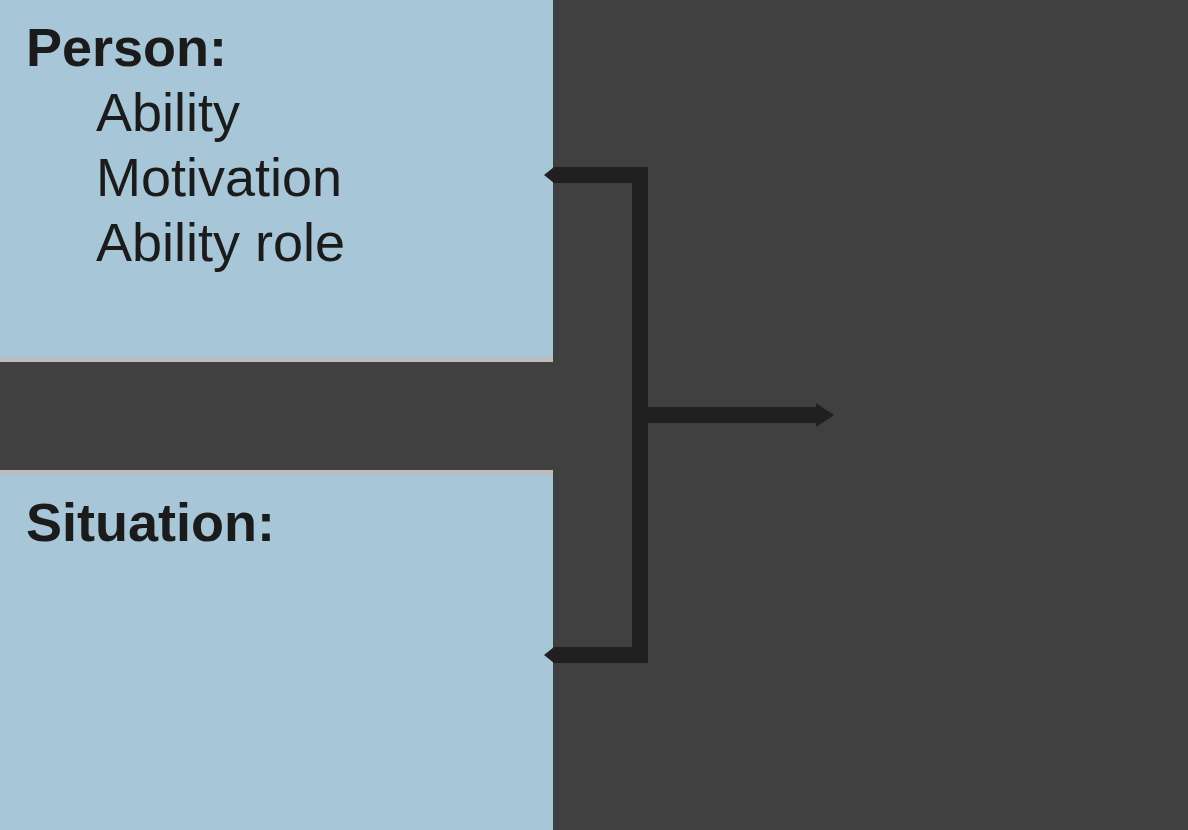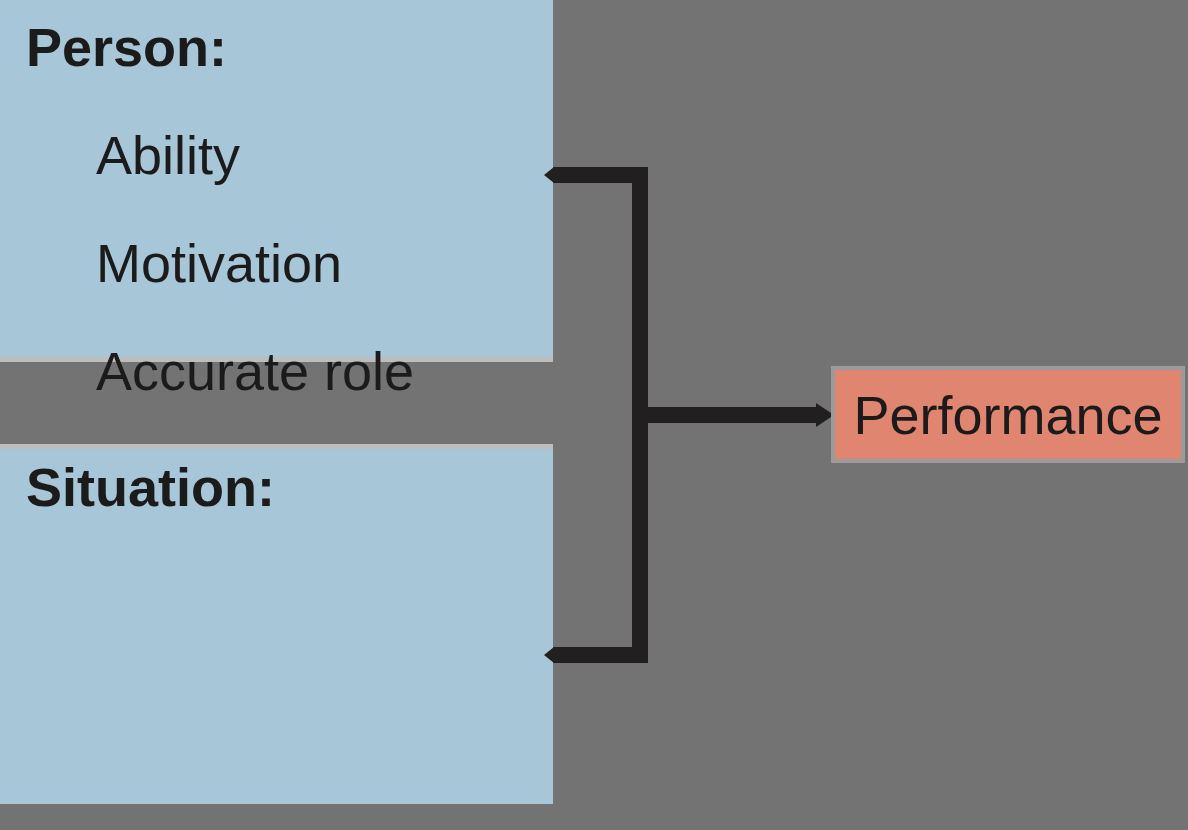--- a/index.html
+++ b/index.html
@@ -13,44 +13,44 @@
   * { margin: 0; padding: 0; box-sizing: border-box; }
   html, body { background: #ffffff; }
   body {
     width: 1188px; height: 830px;
     font-family: "Liberation Sans", "DejaVu Sans", sans-serif;
     color: var(--text-black);
   }
   .stage {
     position: relative;
     width: 1188px; height: 830px;
-    background: #737373;
+    background: #404040;
     overflow: hidden;
   }
   .bluebox {
     position: absolute;
     left: 0;
     width: 553px;
     background: var(--box-blue);
     font-size: 54px;
     line-height: 65px;
     color: var(--text-black);
   }
   .bluebox.person {
     top: 0; height: 362px;
     border-bottom: 5px solid var(--border-gray);
     padding-top: 15px;
   }
   .bluebox.situation {
-    top: 444px; height: 360px;
+    top: 470px; height: 360px;
     border-top: 5px solid var(--border-gray);
-    padding-top: 6px;
+    padding-top: 15px;
   }
   .box-title { font-weight: bold; padding-left: 26px; white-space: nowrap; }
-  .line { white-space: nowrap; margin-top: 43px; }
+  .line { white-space: nowrap; }
   .ind-1 { padding-left: 96px; }
   .ind-2 { padding-left: 126px; }
   .ind-3 { padding-left: 143px; }
 
   .performance {
     position: absolute;
     left: 831px; top: 366px;
     width: 354px; height: 97px;
     background: var(--box-salmon);
     border: 4px solid var(--performance-border);
@@ -90,35 +90,32 @@
 </head>
 <body>
 
 <div class="stage">
 
   <div class="bluebox person">
     <div class="box-title">Person:</div>
     <div>
         <div class="line ind-1">Ability</div>
         <div class="line ind-1">Motivation</div>
-        <div class="line ind-1">Accurate role</div>
+        <div class="line ind-1">Ability role</div>
       </div>
   </div>
 
   <div class="bluebox situation">
     <div class="box-title">Situation:</div>
     <div>
       </div>
   </div>
 
   <div class="conn conn-top-h"></div>
   <div class="conn conn-vert"></div>
   <div class="conn conn-mid-h"></div>
   <div class="conn conn-bottom-h"></div>
   <div class="arrow-right"></div>
   <div class="nub-left nub-top"></div>
   <div class="nub-left nub-bottom"></div>
 
-  <div class="performance">
-    <span>Performance</span>
-  </div>
 
 </div>
 
 </body></html>

